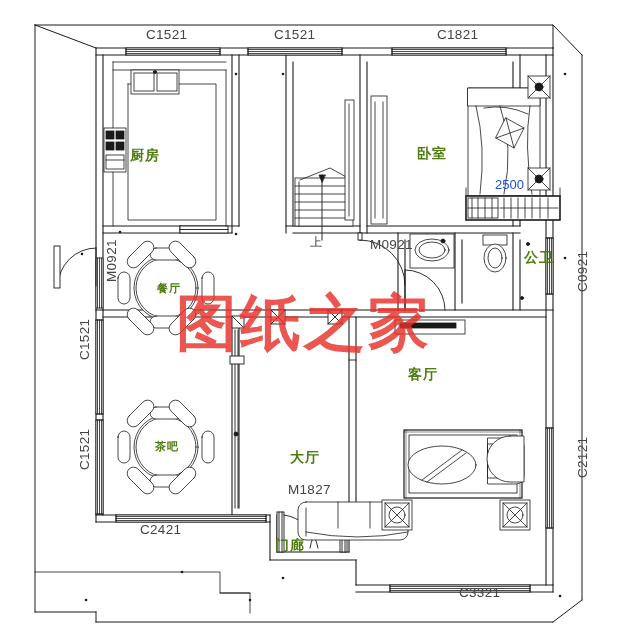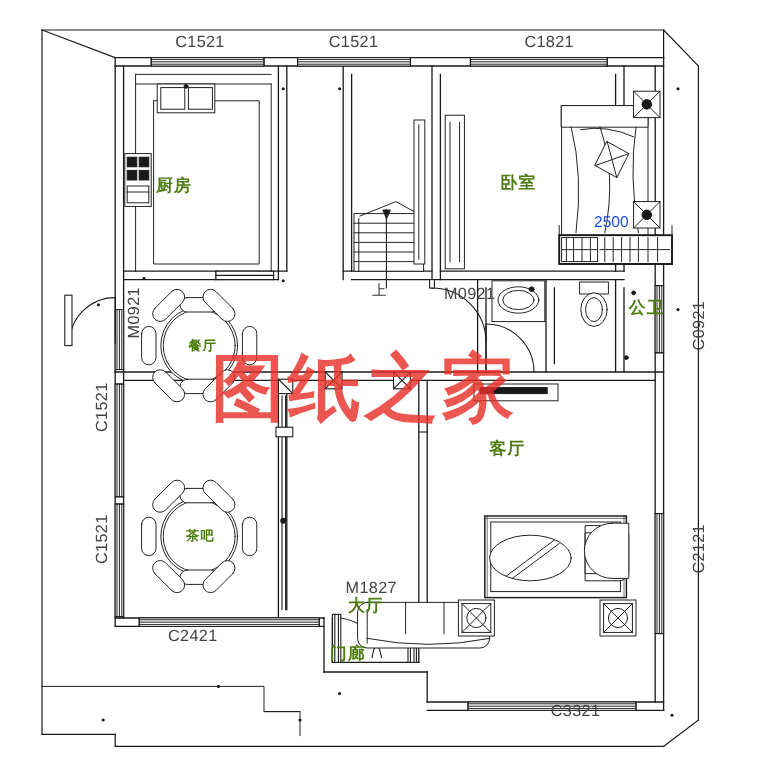--- a/index.html
+++ b/index.html
@@ -571,20 +571,20 @@
   <div class="lbl code-lbl" style="left:288px; top:483px;">M1827</div>
 
   <div class="lbl dim-lbl" style="left:495px; top:178px;">2500</div>
 
   <div class="lbl room-lbl" style="left:130px; top:148px;">厨房</div>
   <div class="lbl room-lbl" style="left:417px; top:146px;">卧室</div>
   <div class="lbl room-lbl" style="left:524px; top:250px;">公卫</div>
   <div class="lbl room-lbl small" style="left:157px; top:283px;">餐厅</div>
   <div class="lbl room-lbl" style="left:408px; top:367px;">客厅</div>
   <div class="lbl room-lbl small" style="left:155px; top:441px;">茶吧</div>
-  <div class="lbl room-lbl" style="left:290px; top:450px;margin-top:48px;">大厅</div>
+  <div class="lbl room-lbl" style="left:290px; top:450px;">大厅</div>
   <div class="lbl room-lbl" style="left:275px; top:538px;">门廊</div>
 
   <div class="lbl up-lbl" style="left:310px; top:236px;">上</div>
 
   <div id="watermark">图纸之家</div>
 
 </div>
 
 </body></html>

